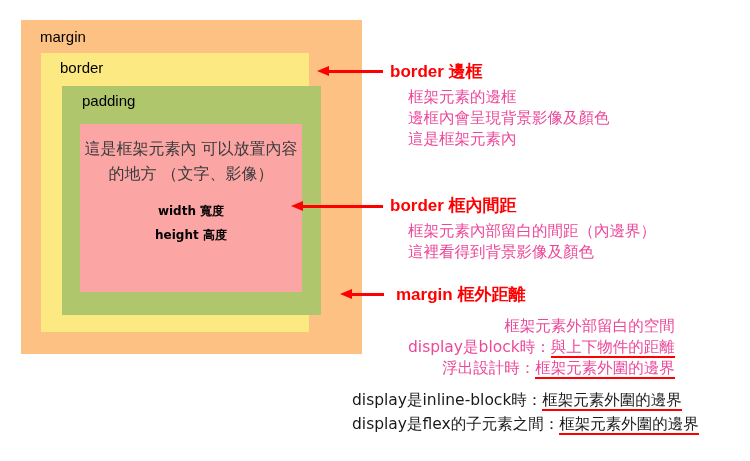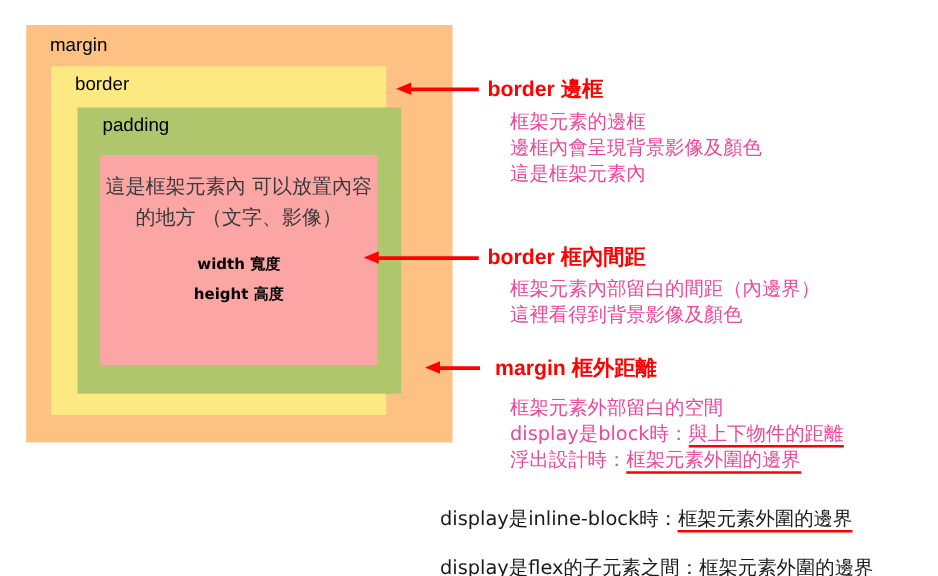--- a/index.html
+++ b/index.html
@@ -147,33 +147,33 @@
   .u {
     border-bottom: 2px solid #FF0000;
     padding-bottom: 0px;
   }
 
   .head-border   { left: 1px;  top: 60px;  }
   .body-border   { left: 4px;  top: 87px;  }
   .head-padding  { left: 1px;  top: 194px; }
   .body-padding  { left: 4px;  top: 221px; }
   .head-margin   { left: 7px;  top: 283px; }
-  .body-margin   { left: 4px;  top: 316px; }
+  .body-margin   { left: 4px;  top: 316px; text-align: right; }
 
   .bottom-block {
     position: absolute;
     left: 352px;
     top: 388px;
     color: #1a1a1a;
     font-size: 15.5px;
     line-height: 24px;
     white-space: nowrap;
     font-family: "DejaVu Sans", "Liberation Sans", sans-serif;
   }
-  .bottom-block .ln { display: block; margin-top: 15px; }
+  .bottom-block .ln { display: block; }
 </style>
 </head>
 <body>
 
 <div class="stage">
 
   <div class="box-margin">
     <div class="box-label label-margin">margin</div>
 
     <div class="box-border">

